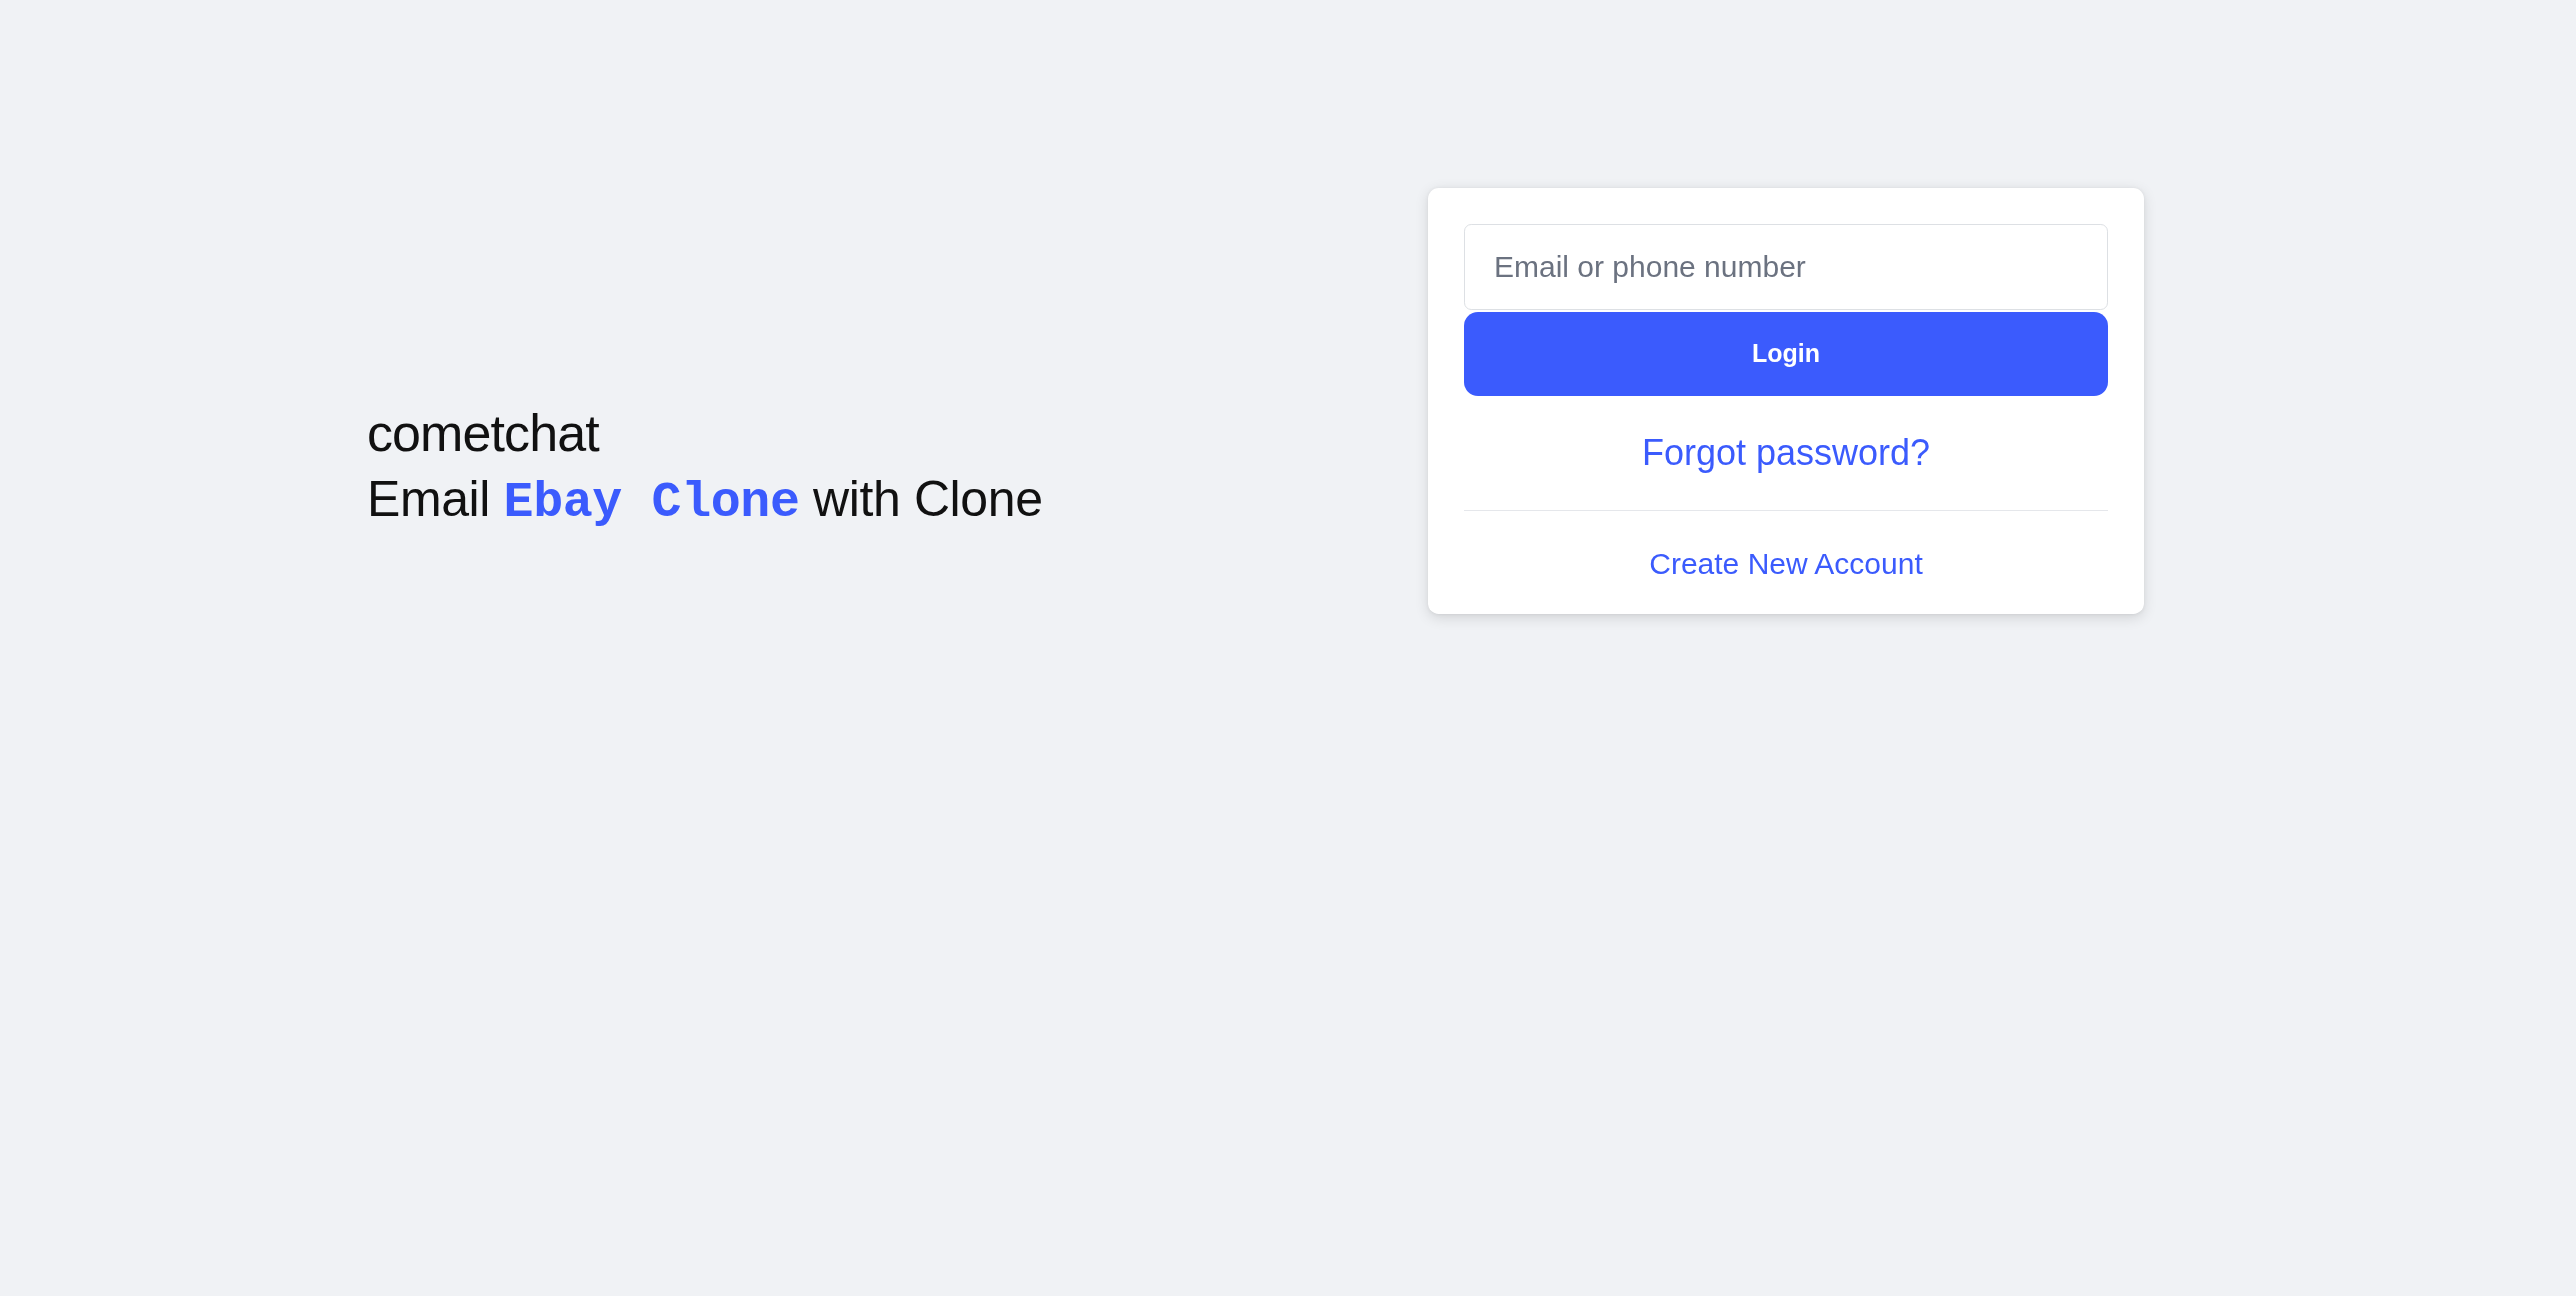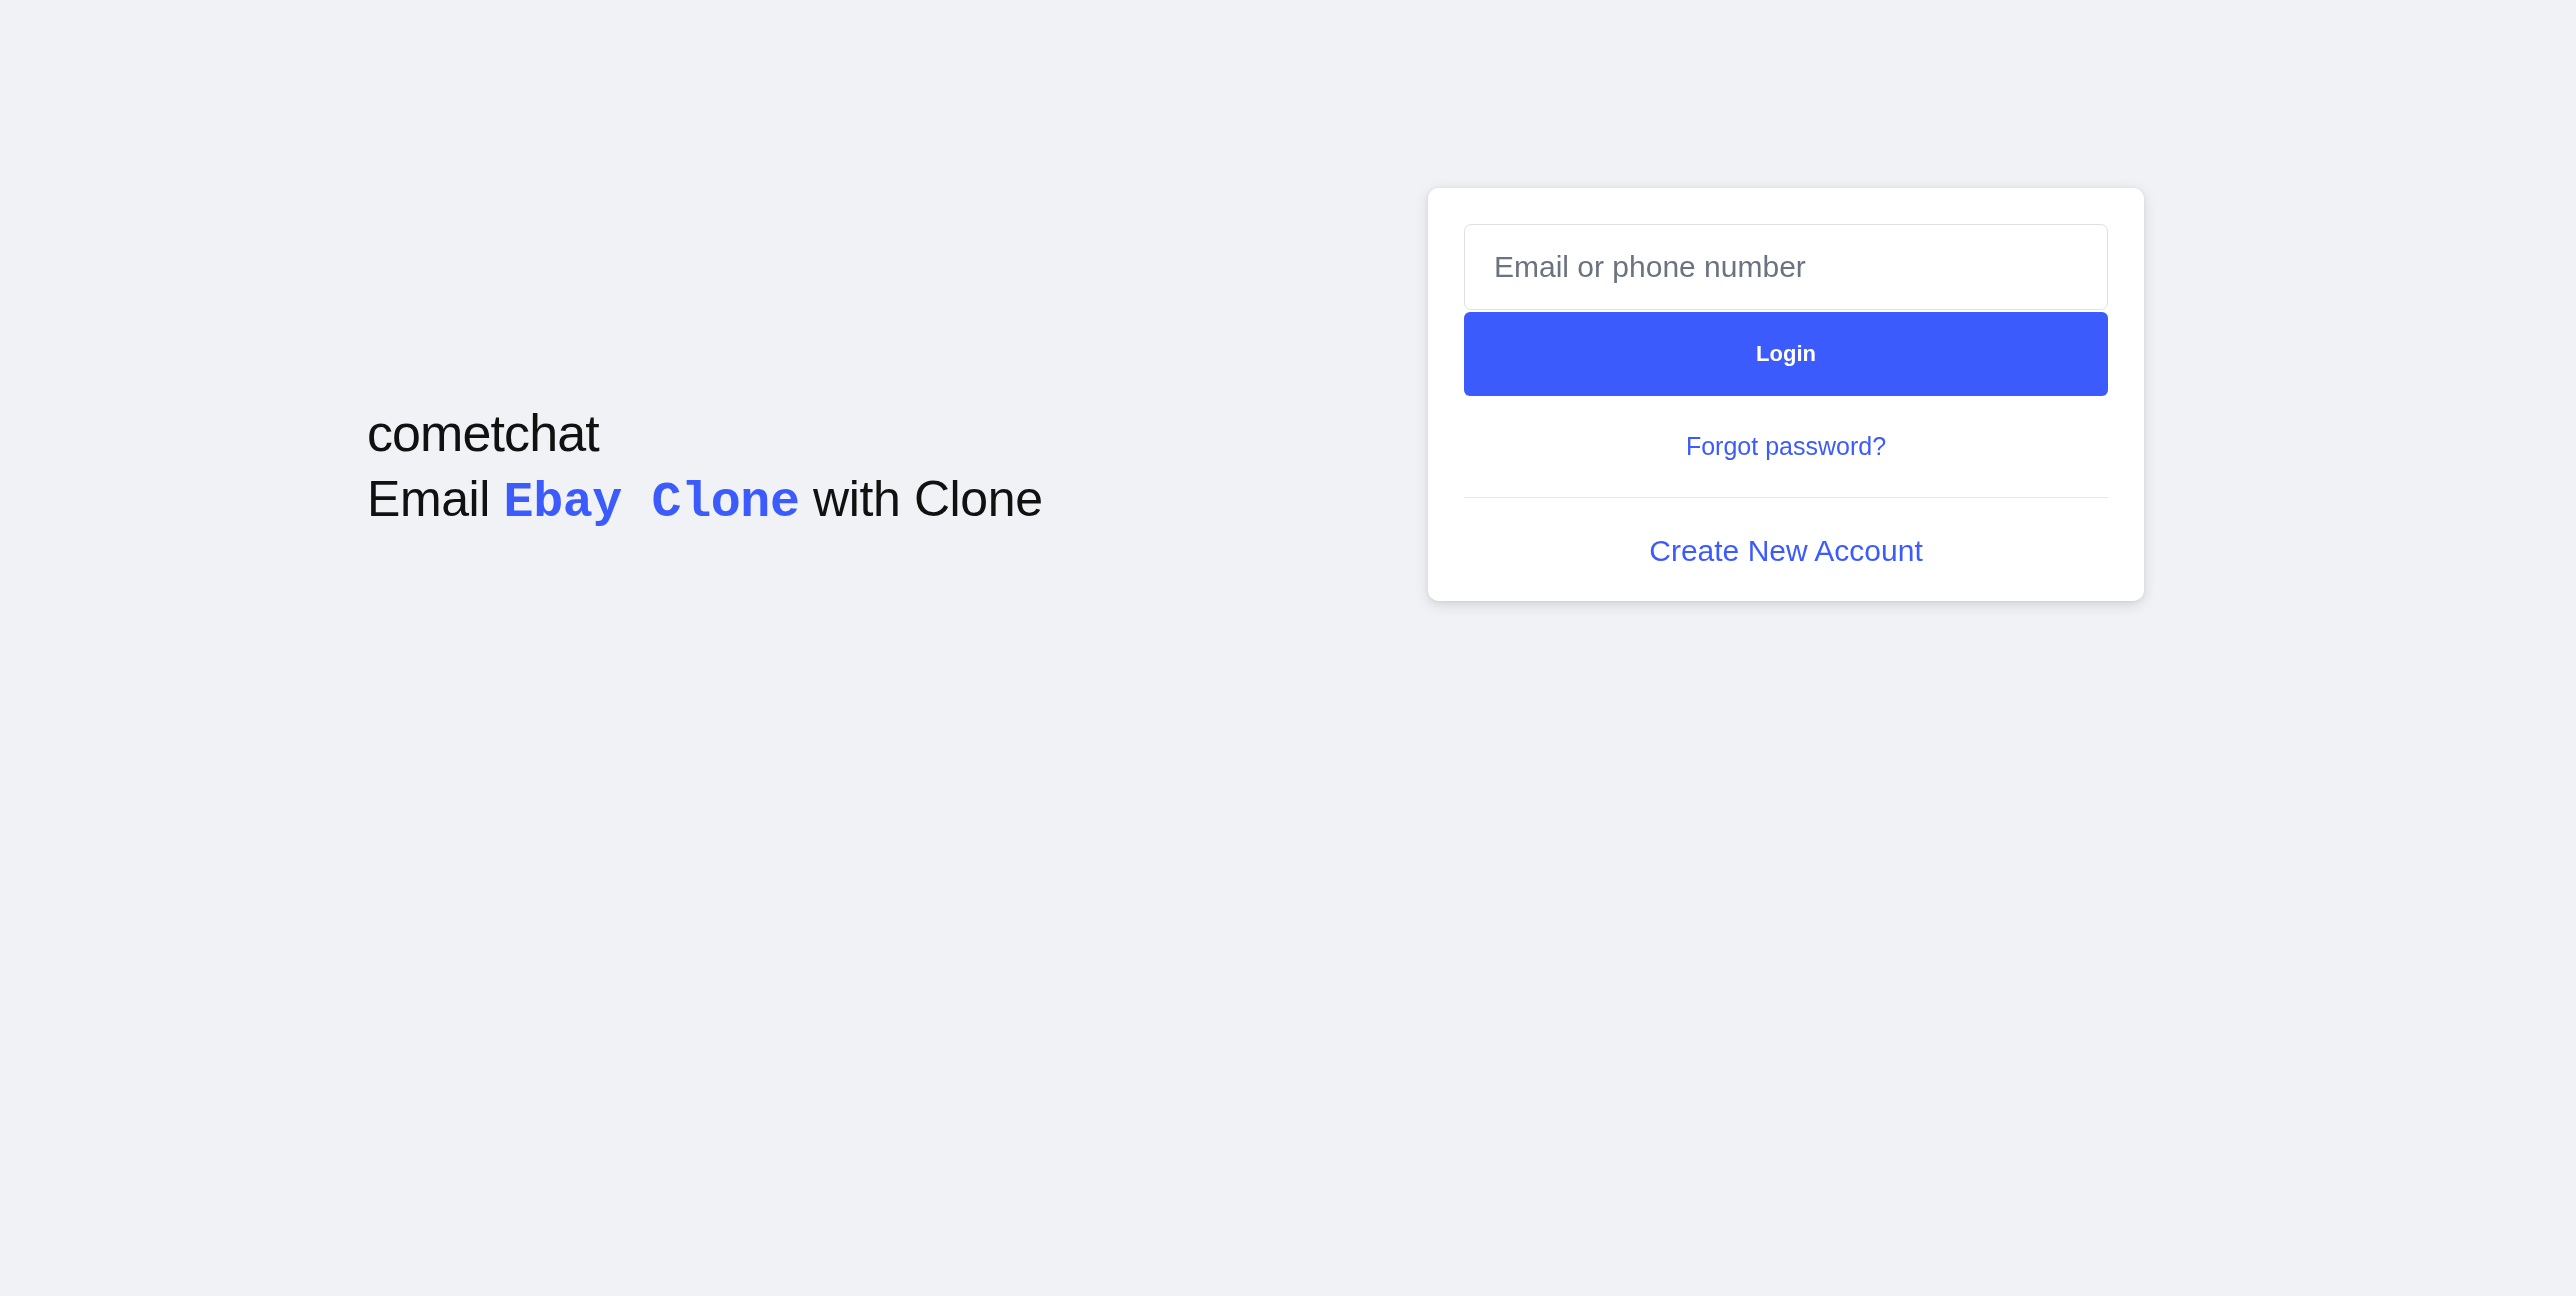--- a/index.html
+++ b/index.html
@@ -83,36 +83,36 @@
     .form-input::placeholder {
       color: #6b7280;
     }
 
     .login-button {
       width: 100%;
       height: 84px;
       background-color: #3b5bfd;
       color: #ffffff;
       border: none;
-      border-radius: 6px;
-      font-size: 22px;
+      border-radius: 14px;
+      font-size: 25px;
       font-weight: 700;
       cursor: pointer;
       margin-top: 1.8px;
     }
 
     .forgot-link-wrapper {
       text-align: center;
       margin-top: 36px;
       margin-bottom: 36px;
     }
 
     .forgot-link {
       color: #3b5bfd;
-      font-size: 25px;
+      font-size: 36px;
       text-decoration: none;
       cursor: pointer;
     }
 
     .divider {
       border: none;
       border-top: 0.9px solid #e5e7eb;
       margin: 0;
     }
 

